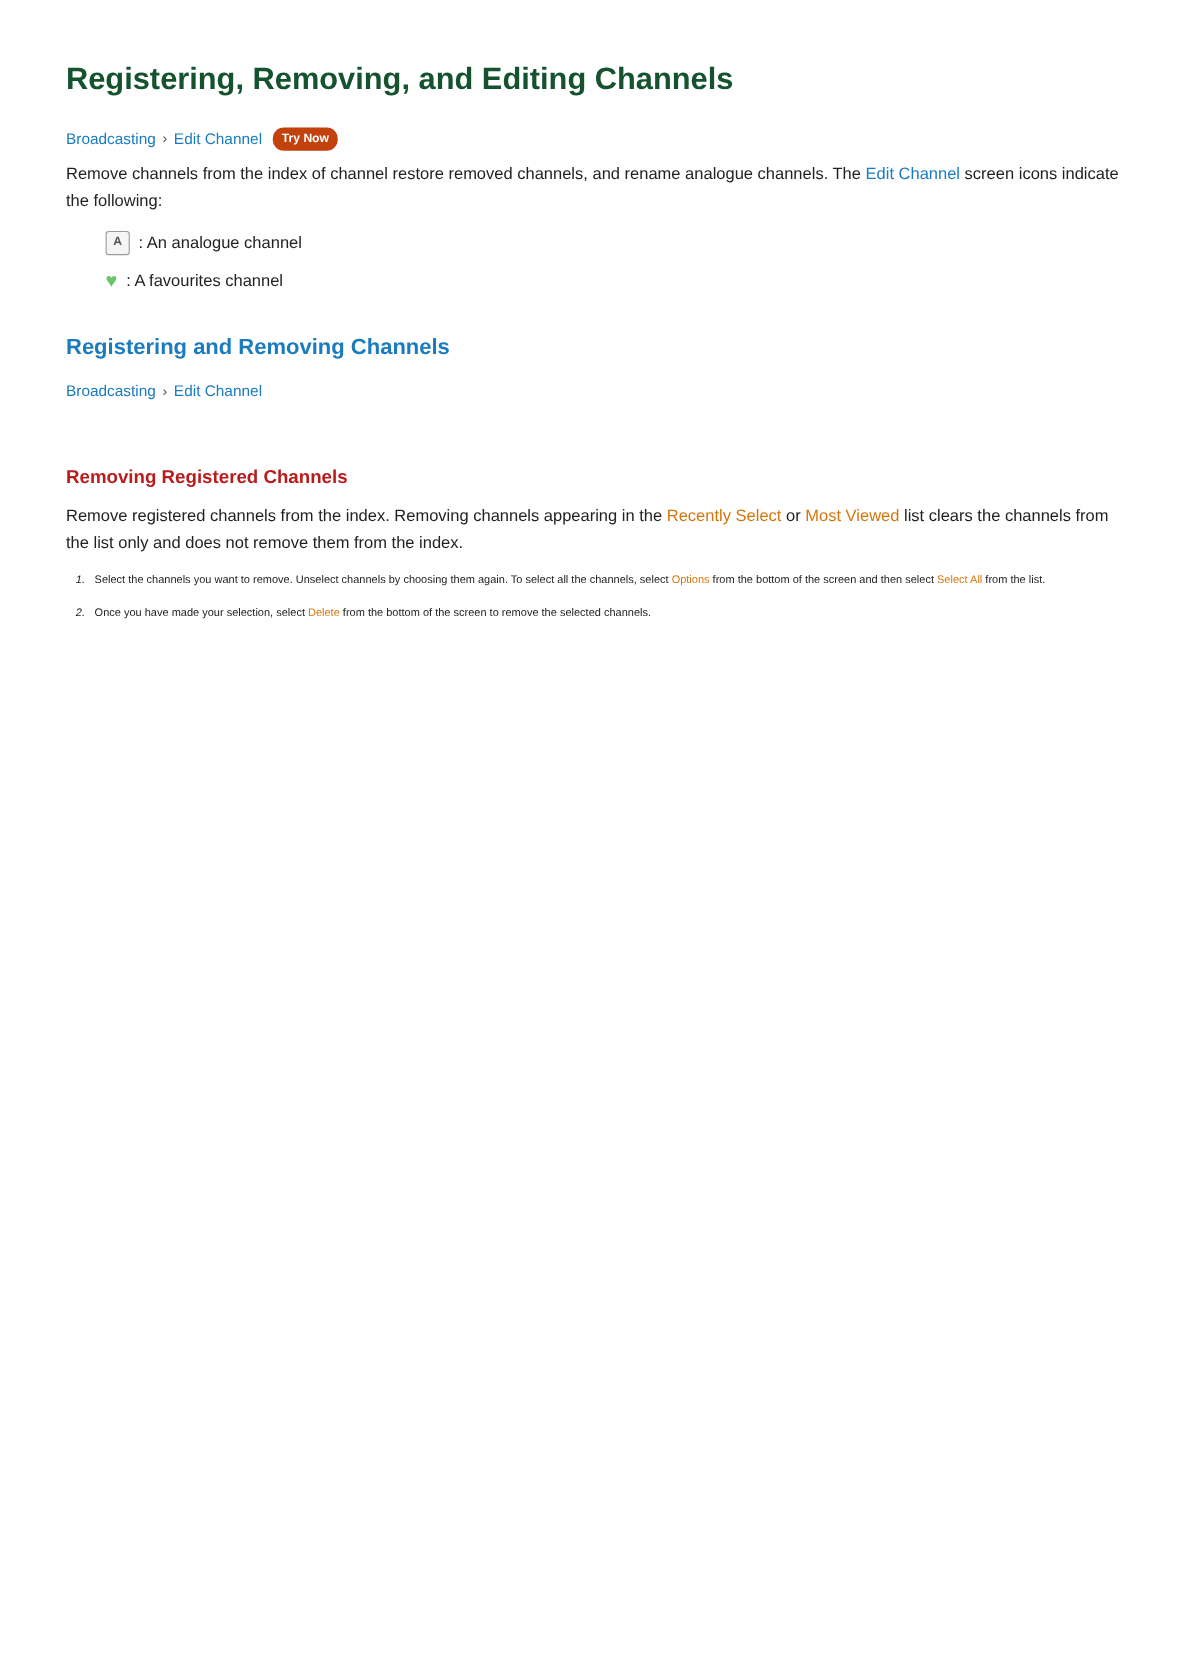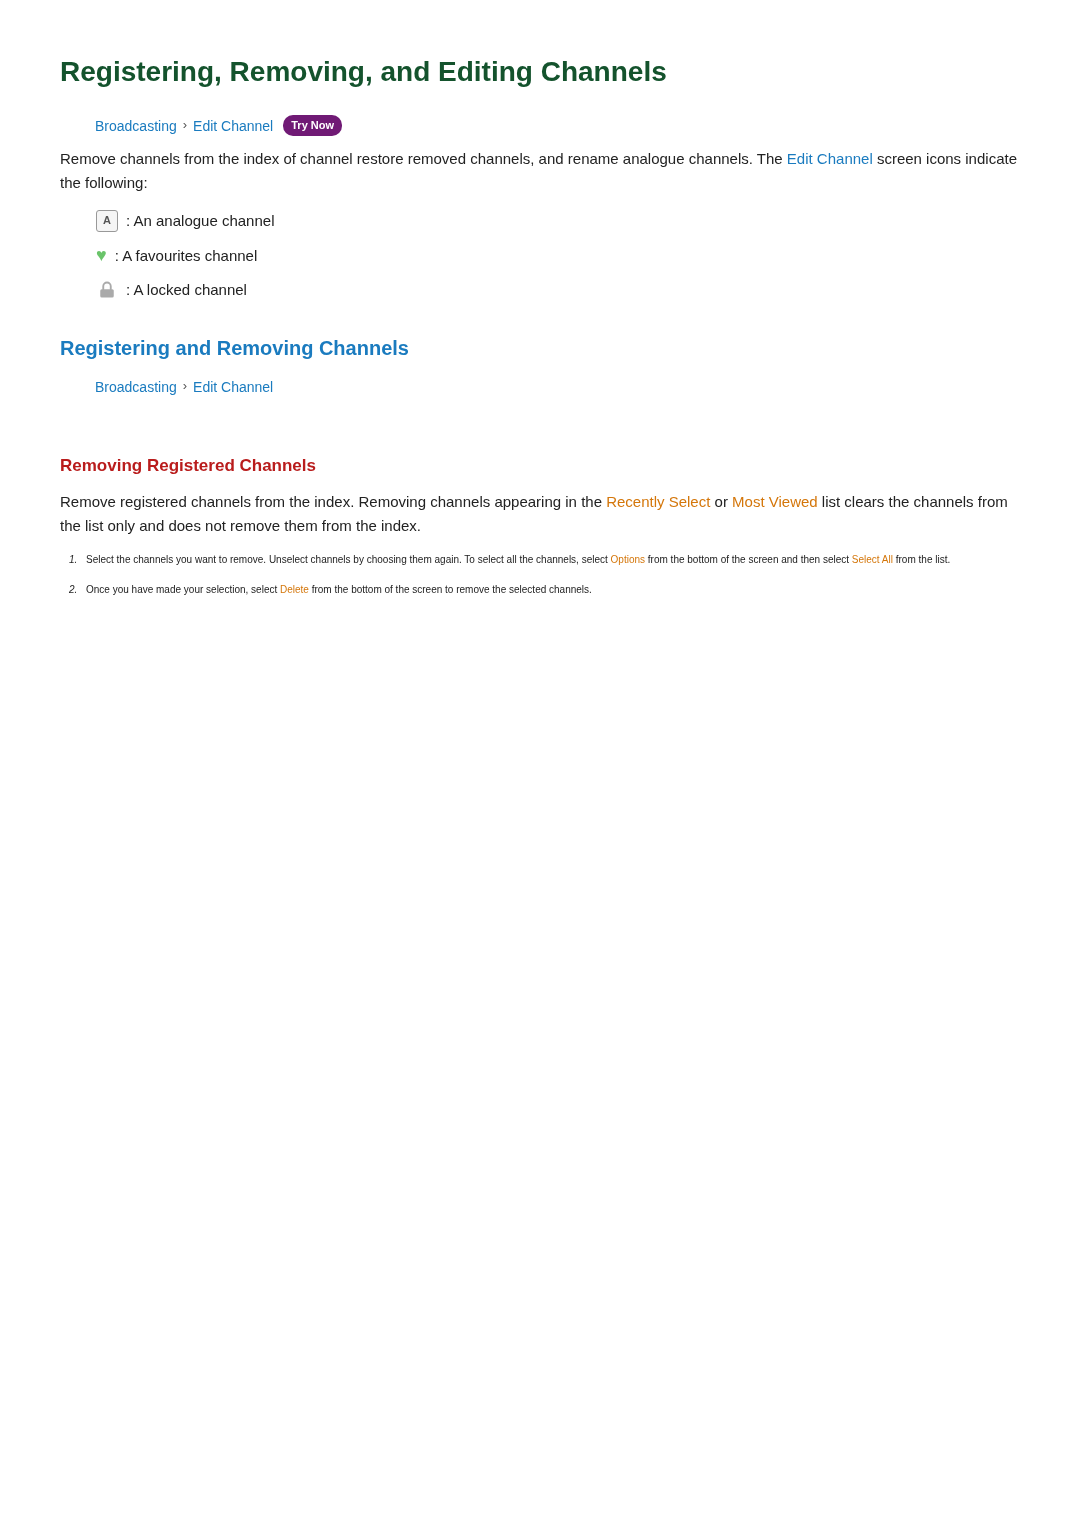--- a/index.html
+++ b/index.html
@@ -37,41 +37,40 @@
     h3 {
       font-size: 17px;
       font-weight: 600;
       color: #b91c1c;
       margin-top: 20px;
       margin-bottom: 10px;
     }
 
     .breadcrumb {
       display: flex;
-      align-items: flex-start;
+      align-items: flex-end;
       gap: 6px;
       margin-bottom: 10px;
       font-size: 14px;
-      margin-left: 35px;
     }
 
     .breadcrumb a {
       color: #1a7bbf;
       text-decoration: none;
       cursor: pointer;
     }
 
     .breadcrumb .chevron {
       color: #555;
       font-size: 13px;
     }
 
     .try-now-badge {
       display: inline-block;
-      background: #701a75;
+      background: #c2410c;
       color: #fff;
       font-size: 11px;
       font-weight: 600;
       padding: 2px 8px;
       border-radius: 10px;
       margin-left: 4px;
       vertical-align: middle;
     }
 
     .intro-text {
@@ -186,29 +185,20 @@
 
 <ul class="icon-list">
   <li>
     <span class="icon-badge">A</span>
     <span>: An analogue channel</span>
   </li>
   <li>
     <span class="icon-heart">♥</span>
     <span>: A favourites channel</span>
   </li>
-  <li>
-    <span class="icon-lock">
-      <svg viewBox="0 0 24 24" xmlns="http://www.w3.org/2000/svg">
-        <rect x="3" y="11" width="18" height="11" rx="2" ry="2" fill="#aaa"></rect>
-        <path d="M7 11V7a5 5 0 0 1 10 0v4" fill="none" stroke="#aaa" stroke-width="2.5" stroke-linecap="round"></path>
-      </svg>
-    </span>
-    <span>: A locked channel</span>
-  </li>
 </ul>
 
 
 <h2>Registering and Removing Channels</h2>
 
 
 <div class="breadcrumb">
   <a class="link">Broadcasting</a>
   <span class="chevron">›</span>
   <a class="link">Edit Channel</a>

